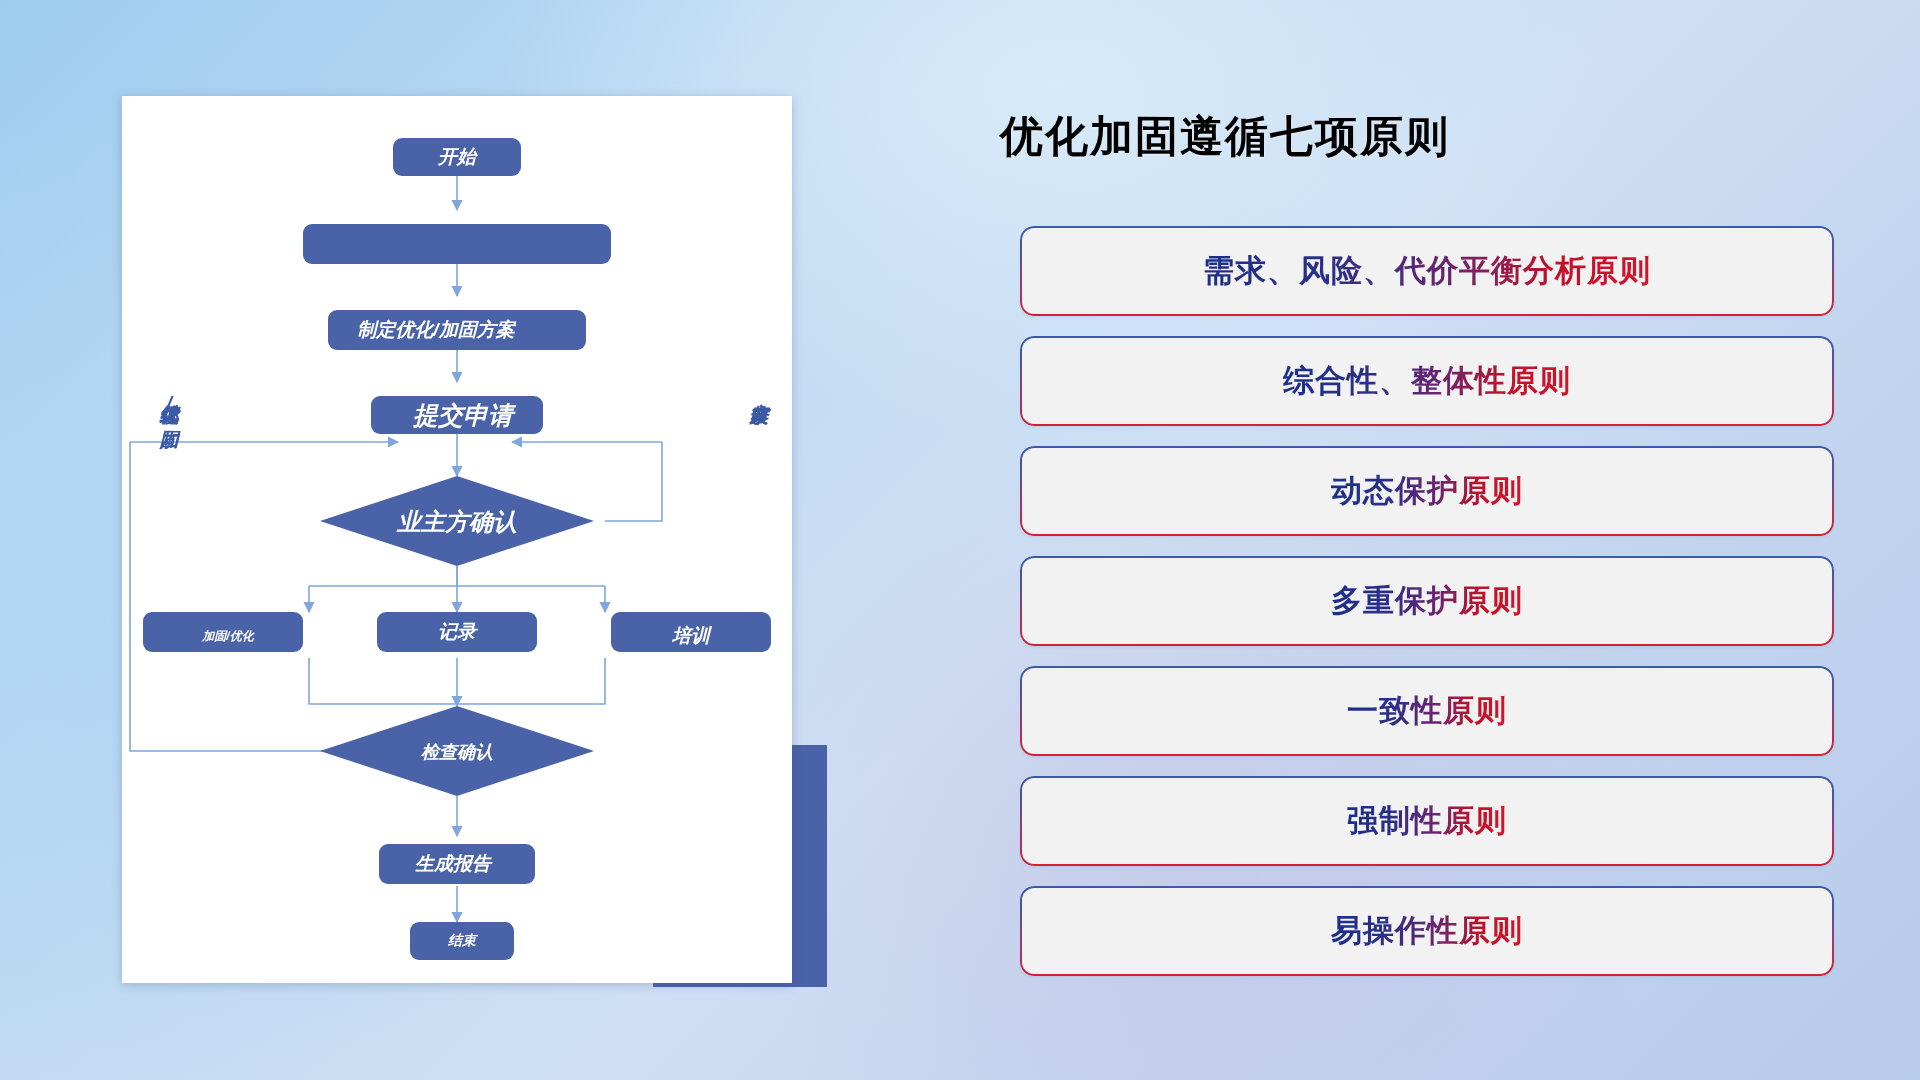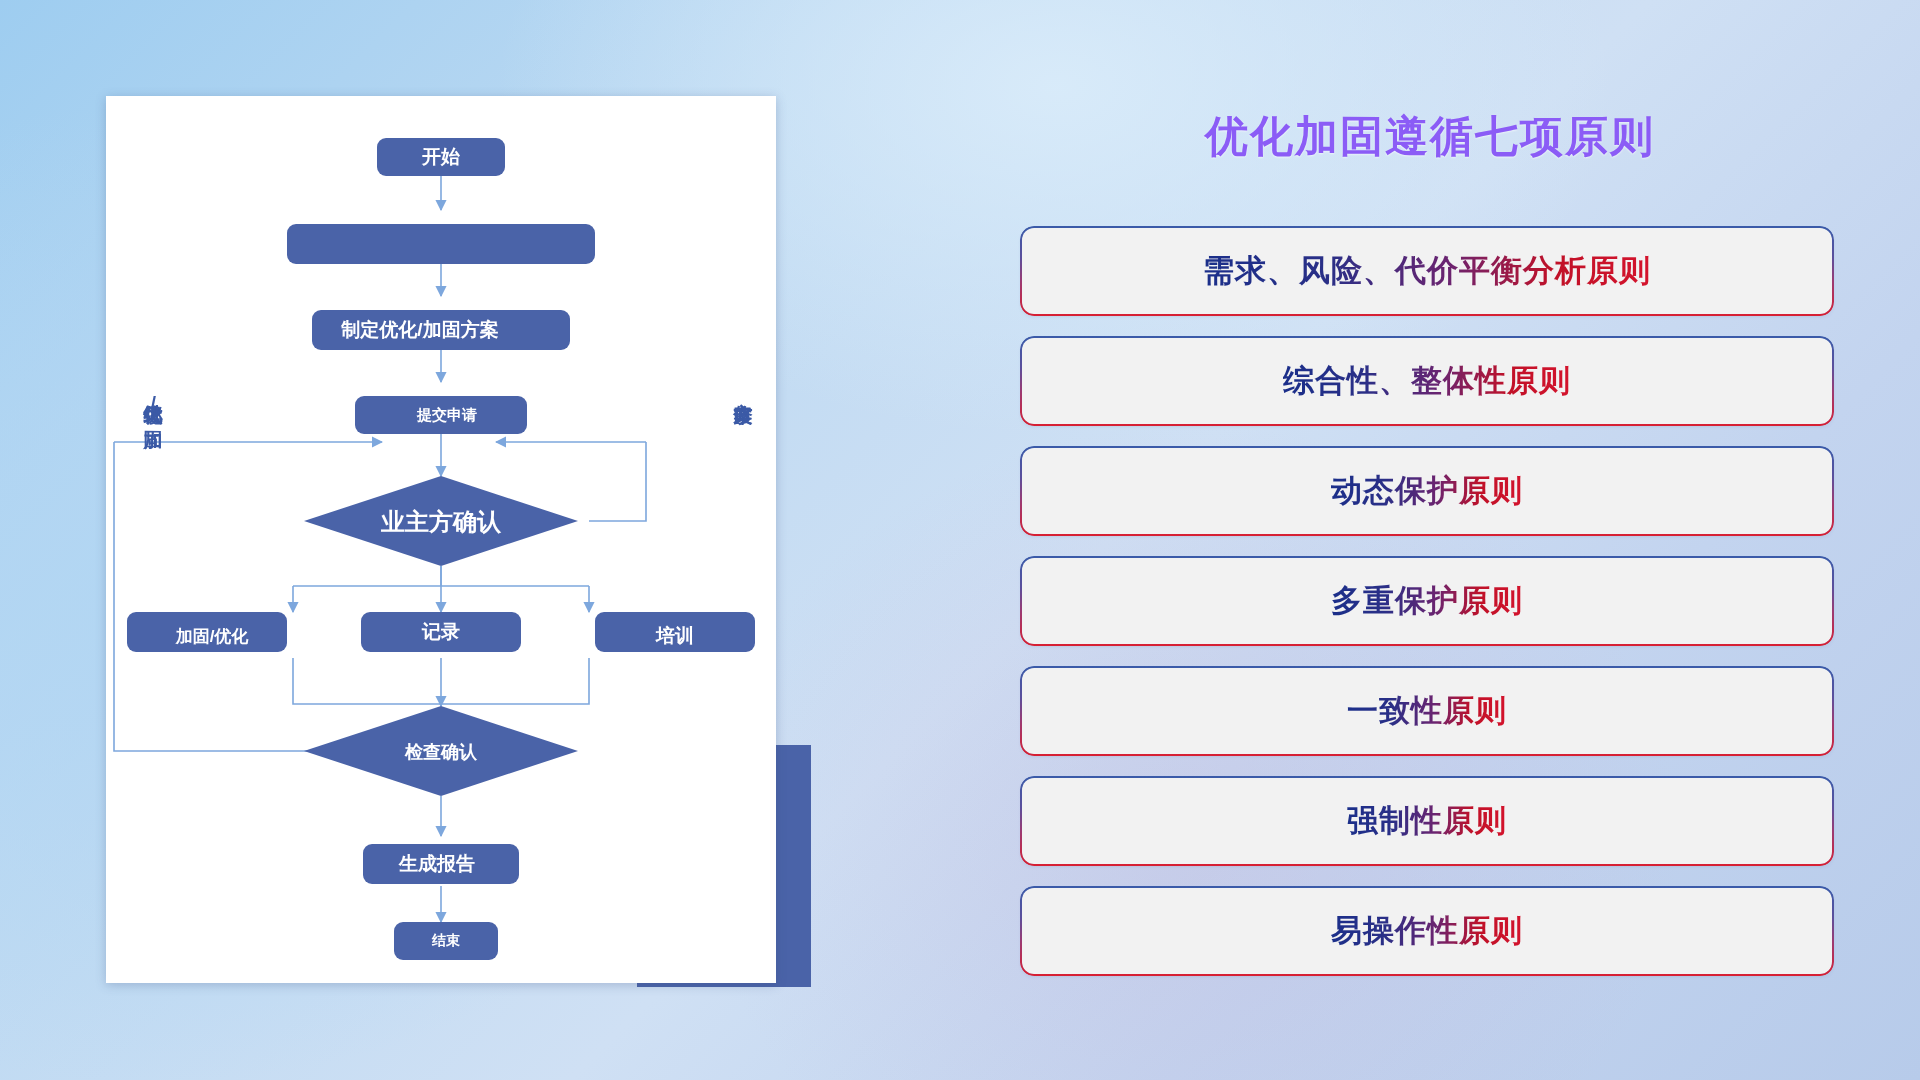--- a/index.html
+++ b/index.html
@@ -11,21 +11,21 @@
   body {
     position: relative;
     background:
       radial-gradient(ellipse 900px 700px at 8% 55%, rgba(178,214,243,0.95) 0%, rgba(178,214,243,0) 70%),
       radial-gradient(ellipse 700px 600px at 62% 78%, rgba(196,176,216,0.30) 0%, rgba(196,176,216,0) 70%),
       radial-gradient(ellipse 800px 500px at 55% 8%, rgba(218,236,250,0.9) 0%, rgba(218,236,250,0) 70%),
       linear-gradient(135deg, #9ecdf0 0%, #bcd9f2 28%, #cfe0f4 55%, #c3d4ef 75%, #b7cbea 100%);
   }
 
   
-  #flow-area { position: absolute; left: 0; top: 0; width: 860px; height: 1080px; }
+  #flow-area { position: absolute; left: 16px; top: 0; width: 860px; height: 1080px; font-style: italic; }
 
   #flow-accent {
     position: absolute;
     left: 637px; top: 745px;
     width: 174px; height: 242px;
     background: #4a63a8;
   }
   #flow-card {
     position: absolute;
     left: 106px; top: 96px;
@@ -50,23 +50,22 @@
     writing-mode: vertical-rl;
     text-orientation: upright;
     letter-spacing: 1px;
   }
 
   
   #principles { position: absolute; left: 1000px; top: 0; width: 920px; height: 1080px; }
   #principles-title {
     position: absolute;
     left: 0; top: 108px; width: 860px;
-    text-align: center;
     font-size: 43px; font-weight: bold;
-    color: #8b5cf6;
+    color: #000000;
     letter-spacing: 2px;
     text-shadow: 0 1px 2px rgba(255,255,255,0.6);
   }
   #cards { position: absolute; left: 22px; top: 228px; width: 810px; }
   .p-card {
     position: relative;
     height: 86px;
     margin-bottom: 24px;
     border-radius: 12px;
     background: #f2f2f2;
@@ -165,25 +164,25 @@
       <rect x="257" y="748" width="156" height="40" rx="9" fill="#4a63a8"></rect>
       <rect x="288" y="826" width="104" height="38" rx="9" fill="#4a63a8"></rect>
     </g>
   </svg>
 
   <div class="node-label" style="left:377px; top:138px; width:128px; height:38px; font-size:19px;">开始</div>
 
 
   <div class="node-label" style="left:312px; top:310px; width:216px; height:40px; font-size:19px;">制定优化/加固方案</div>
 
-  <div class="node-label" style="left:355px; top:396px; width:184px; height:38px; font-size:15px;">提交申请</div>
+  <div class="node-label" style="left:355px; top:396px; width:184px; height:38px; font-size:25px;">提交申请</div>
 
   <div class="node-label" style="left:341px; top:503px; width:200px; height:38px; font-size:24px;">业主方确认</div>
 
-  <div class="node-label" style="left:127px; top:612px; width:160px; height:48px; font-size:17px;padding-left:10px;">加固/优化</div>
+  <div class="node-label" style="left:127px; top:612px; width:160px; height:48px; font-size:12px;padding-left:10px;">加固/优化</div>
 
   <div class="node-label" style="left:361px; top:612px; width:160px; height:40px; font-size:19px;">记录</div>
 
   <div class="node-label" style="left:595px; top:612px; width:160px; height:48px; font-size:19px;text-align:right;">培训</div>
 
   <div class="node-label" style="left:341px; top:733px; width:200px; height:38px; font-size:18px;">检查确认</div>
 
   <div class="node-label" style="left:363px; top:844px; width:148px; height:40px; font-size:19px;">生成报告</div>
 
   <div class="node-label" style="left:394px; top:922px; width:104px; height:38px; font-size:14px;text-align:right;">结束</div>

